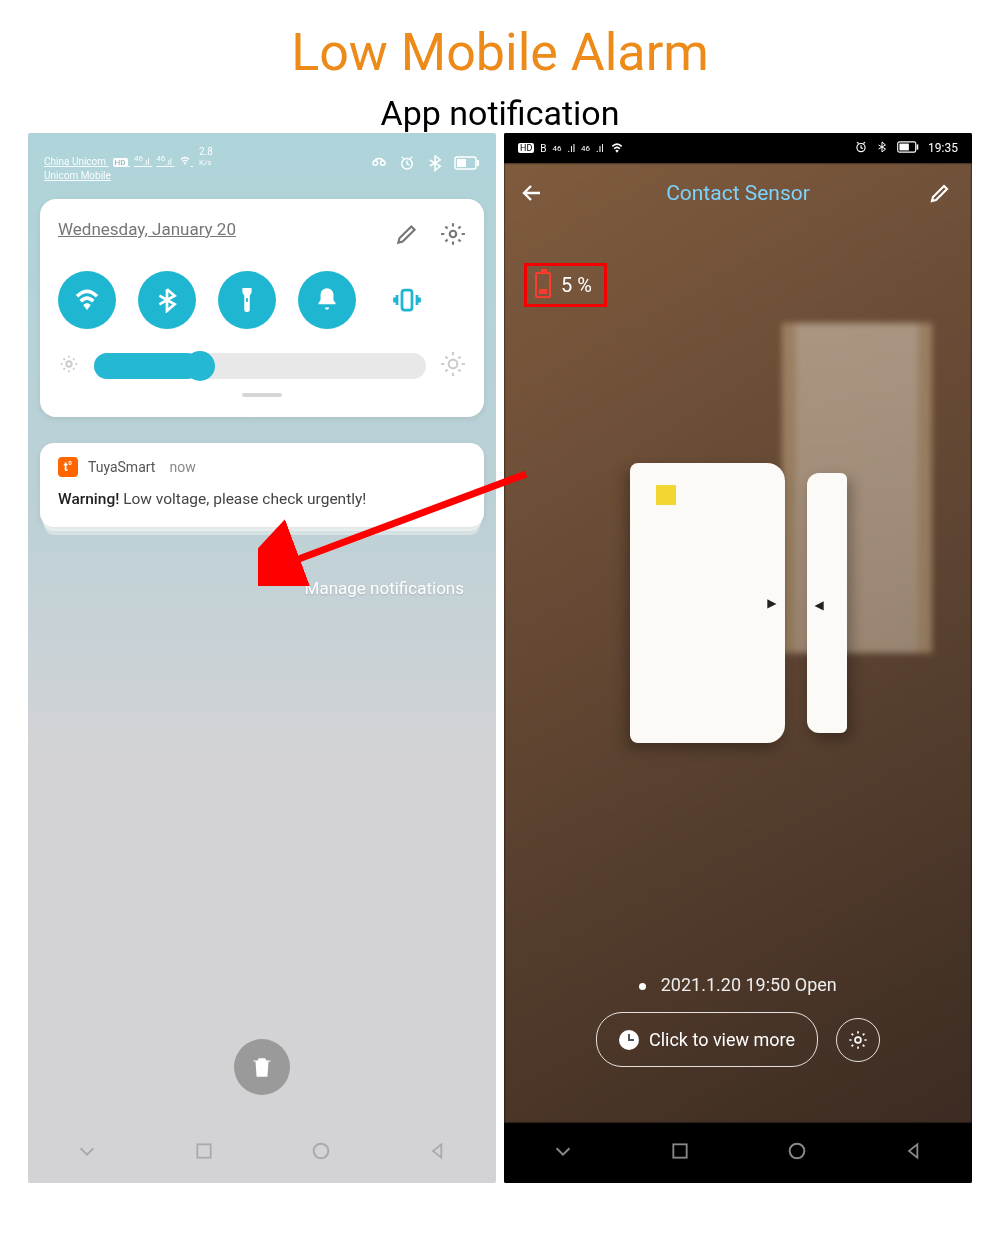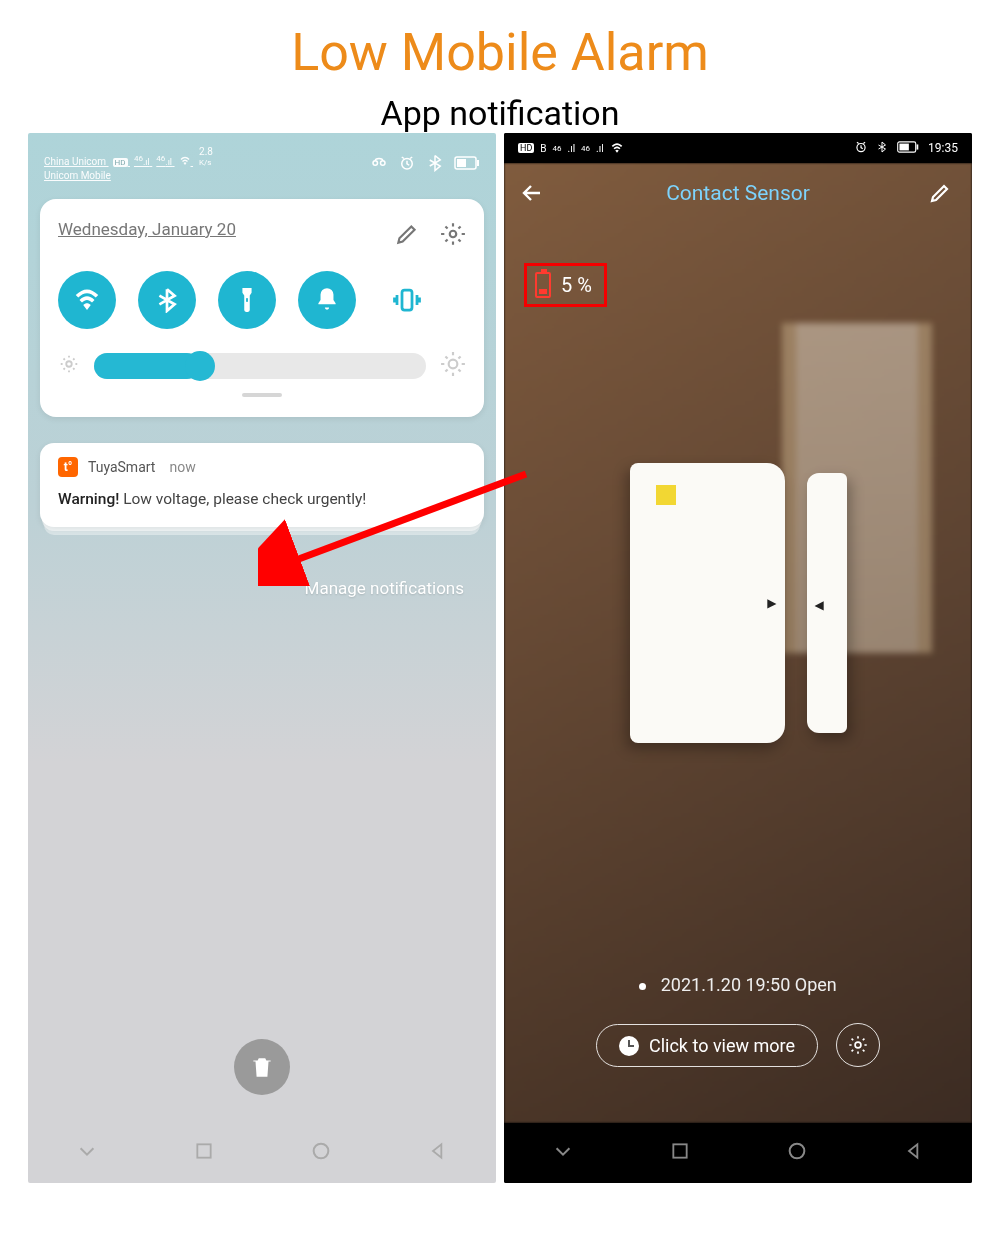--- a/index.html
+++ b/index.html
@@ -61,21 +61,21 @@
   .batt-pct { color:#fff; font-size:20px; }
   .sensor-wrap { position:absolute; top:300px; left:0; right:0; display:flex; justify-content:center; gap:22px; }
   .sensor-main { width:155px; height:280px; background:#fbfaf6; border-radius:8px 18px 18px 8px; position:relative; box-shadow:-4px 6px 14px rgba(0,0,0,.3); }
   .sensor-led { position:absolute; top:22px; left:26px; width:20px; height:20px; background:#f2d733; }
   .sensor-arrow-r { position:absolute; right:8px; top:50%; transform:translateY(-50%); color:#222; font-size:12px; }
   .sensor-side { width:40px; height:260px; margin-top:10px; background:#fbfaf6; border-radius:12px 6px 6px 12px; position:relative; box-shadow:4px 6px 14px rgba(0,0,0,.3); }
   .sensor-arrow-l { position:absolute; left:8px; top:48%; color:#222; font-size:12px; }
   .event-row { position:absolute; bottom:128px; left:0; right:0; text-align:center; color:#eee; font-size:18px; }
   .event-row .dot { display:inline-block; width:7px; height:7px; background:#fff; border-radius:50%; margin-right:10px; vertical-align:middle; }
   .bottom-actions { position:absolute; bottom:56px; left:0; right:0; display:flex; gap:18px; align-items:center; justify-content:center; }
-  .view-more { border:1.5px solid rgba(255,255,255,.85); color:#fff; padding:10px 22px; border-radius:26px; font-size:18px; display:flex; align-items:flex-end; gap:10px; }
+  .view-more { border:1.5px solid rgba(255,255,255,.85); color:#fff; padding:16px 22px; border-radius:26px; font-size:18px; display:flex; align-items:flex-end; gap:10px; }
   .clock-dot { width:20px; height:20px; border-radius:50%; background:#fff; display:inline-block; position:relative; }
   .clock-dot::after { content:""; position:absolute; left:9px; top:4px; width:2px; height:7px; background:#555; transform-origin:bottom; }
   .clock-dot::before { content:""; position:absolute; left:9px; top:9px; width:6px; height:2px; background:#555; }
   .gear-circ { width:44px; height:44px; border:1.5px solid rgba(255,255,255,.85); border-radius:50%; color:#fff; display:flex; align-items:center; justify-content:center; }
   .right-nav { position:absolute; bottom:0; left:0; right:0; height:60px; background:#000; display:flex; align-items:center; justify-content:space-around; color:#888; }
   
   .arrow { position:absolute; left:258px; top:466px; pointer-events:none; }
 </style>
 </head>
 <body>

